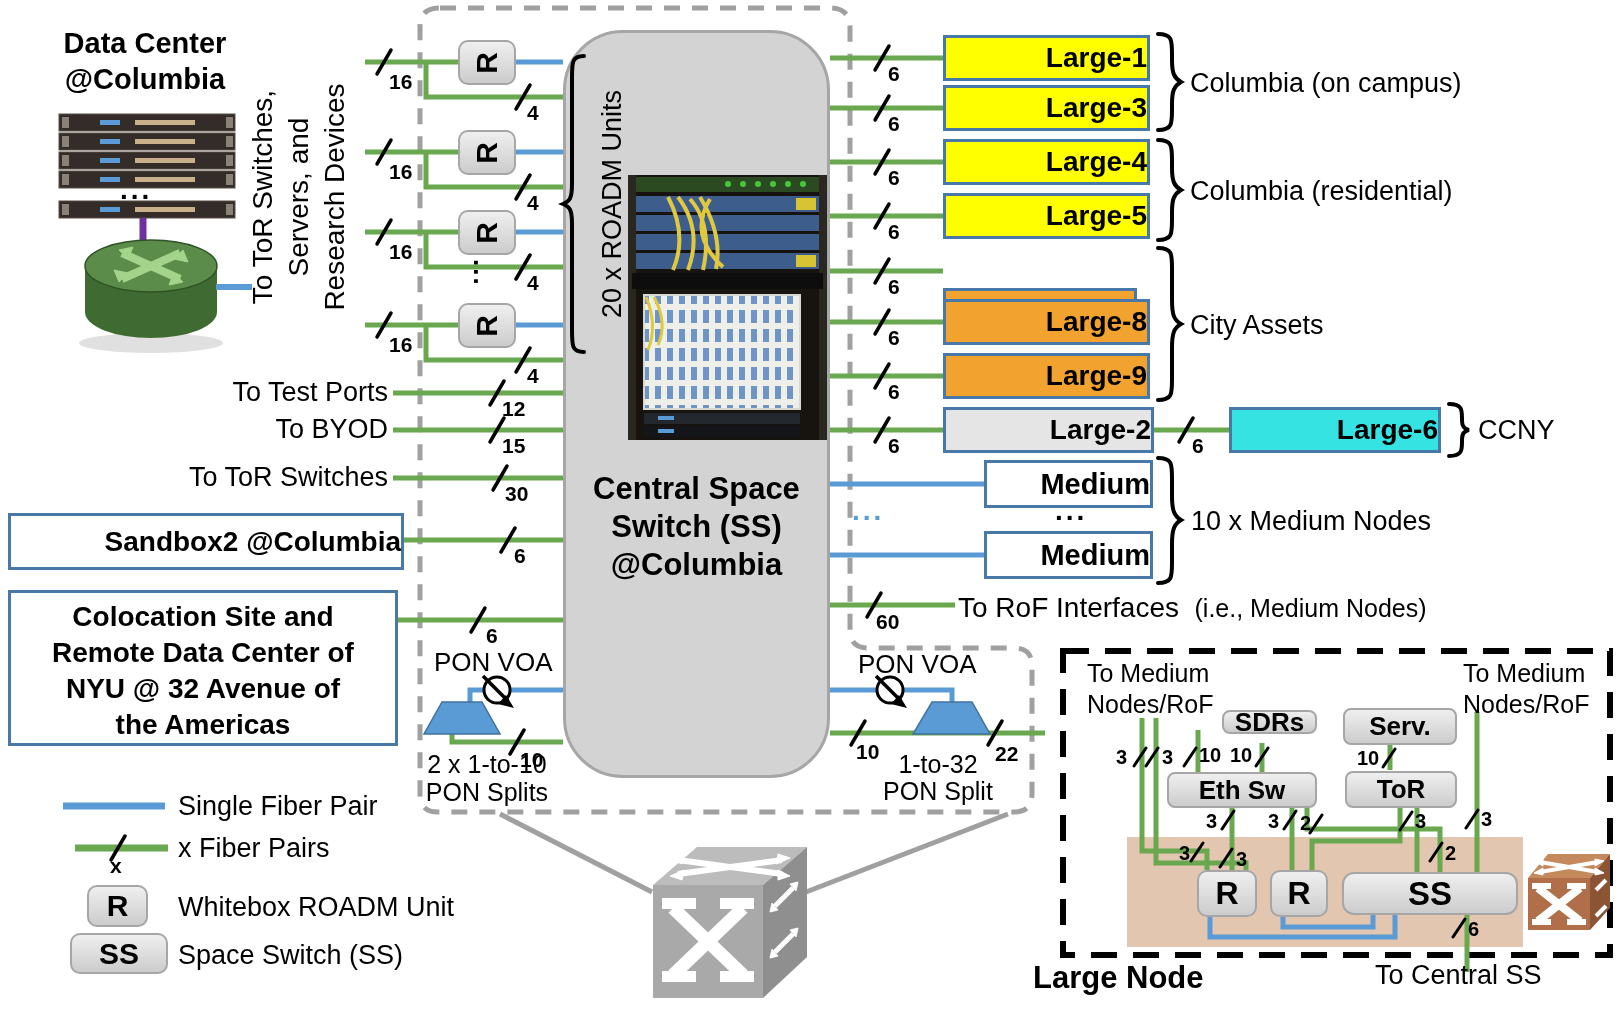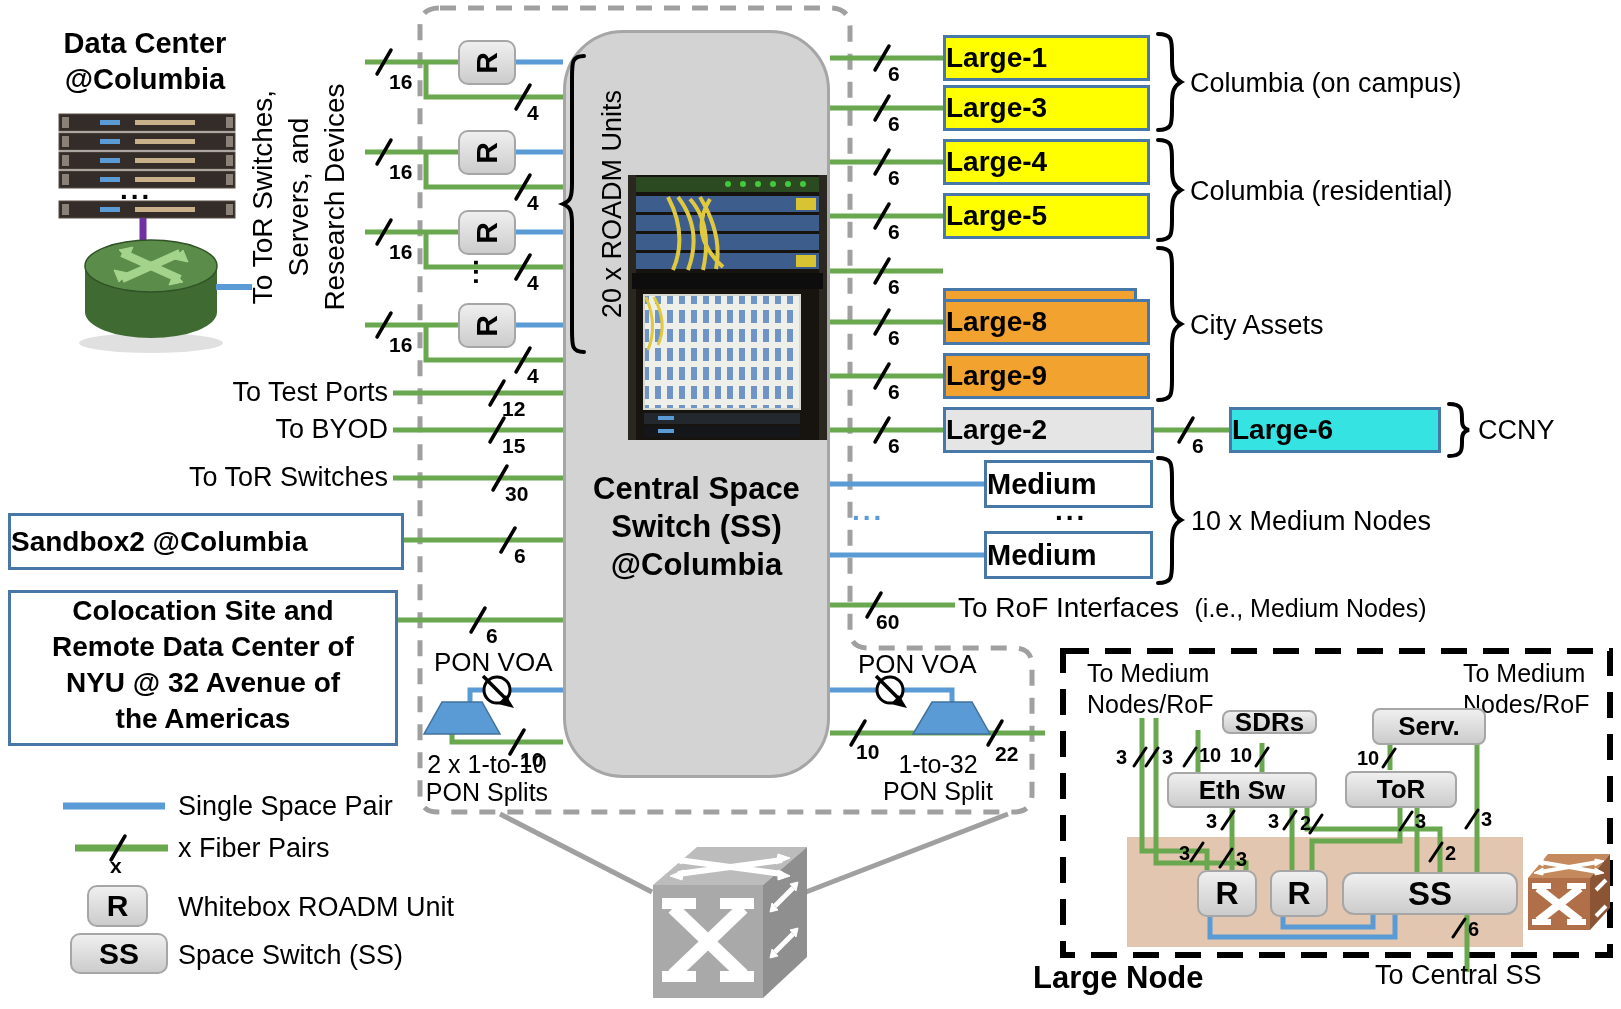--- a/index.html
+++ b/index.html
@@ -3,21 +3,21 @@
 <meta charset="utf-8">
 <style>
   html,body{margin:0;padding:0;}
   body{width:1621px;height:1009px;position:relative;overflow:hidden;background:#fff;
        font-family:"Liberation Sans", sans-serif;color:#000;}
   svg.layer{position:absolute;left:0;top:0;pointer-events:none;}
   .t{position:absolute;white-space:nowrap;font-size:27px;line-height:1.15;}
   .b{font-weight:bold;}
   .n{position:absolute;font-weight:bold;font-size:21px;white-space:nowrap;}
   .n2{position:absolute;font-weight:bold;font-size:20px;white-space:nowrap;}
-  .nodebox{position:absolute;display:flex;align-items:center;justify-content:flex-start;
+  .nodebox{position:absolute;display:flex;align-items:center;justify-content:flex-end;
            font-weight:bold;font-size:28px;border:3px solid #4878A8;box-sizing:border-box;}
   .graybox{position:absolute;display:flex;align-items:center;justify-content:center;
            font-weight:bold;background:linear-gradient(#EFEFEF,#CCCCCC);
            border:2px solid #A6A6A6;border-radius:10px;box-sizing:border-box;}
   .rlabel{transform:rotate(-90deg);display:block;}
   .blk span{display:block;}
 </style>
 </head>
 <body>
 
@@ -440,21 +440,21 @@
 
 <span class="t b" style="left:852px;top:495px;color:#5B9BD5;font-size:28px;letter-spacing:3px;">...</span>
 <span class="t b" style="left:1055px;top:495px;font-size:28px;letter-spacing:3px;">...</span>
 
 <div class="t" style="left:1190px;top:68px;">Columbia (on campus)</div>
 <div class="t" style="left:1190px;top:176px;">Columbia (residential)</div>
 <div class="t" style="left:1190px;top:310px;">City Assets</div>
 <div class="t" style="left:1191px;top:506px;">10 x Medium Nodes</div>
 <div class="t" style="left:1478px;top:415px;">CCNY</div>
 
-<div class="t" style="left:178px;top:791px;">Single Space Pair</div>
+<div class="t" style="left:178px;top:791px;">Single Fiber Pair</div>
 <div class="t" style="left:178px;top:833px;">x Fiber Pairs</div>
 <span class="n" style="left:110px;top:854px;">x</span>
 <div class="graybox" style="left:87px;top:885px;width:61px;height:42px;font-size:30px;">
     <span>R</span>
   </div>
 <div class="t" style="left:178px;top:892px;">Whitebox ROADM Unit</div>
 <div class="graybox" style="left:70px;top:933px;width:98px;height:41px;font-size:30px;">
     <span>SS</span>
   </div>
 <div class="t" style="left:178px;top:940px;">Space Switch (SS)</div>
@@ -464,21 +464,21 @@
     <span>Nodes/RoF</span>
 </div>
 <div class="t blk" style="left:1463px;top:658px;font-size:25px;line-height:31px;">
   <span>To Medium</span>
     <span>Nodes/RoF</span>
 </div>
 
 <div class="graybox" style="left:1222px;top:710px;width:95px;height:24px;font-size:26px;border-radius:8px;">
     <span>SDRs</span>
   </div>
-<div class="graybox" style="left:1372px;top:708px;width:114px;height:37px;font-size:26px;border-radius:8px;">
+<div class="graybox" style="left:1343px;top:708px;width:114px;height:37px;font-size:26px;border-radius:8px;">
     <span>Serv.</span>
   </div>
 <div class="graybox" style="left:1167px;top:772px;width:150px;height:36px;font-size:26px;border-radius:8px;">
     <span>Eth Sw</span>
   </div>
 <div class="graybox" style="left:1345px;top:771px;width:112px;height:37px;font-size:26px;border-radius:8px;">
     <span>ToR</span>
   </div>
 <div class="graybox" style="left:1197px;top:870px;width:60px;height:47px;font-size:32px;">
     <span>R</span>

